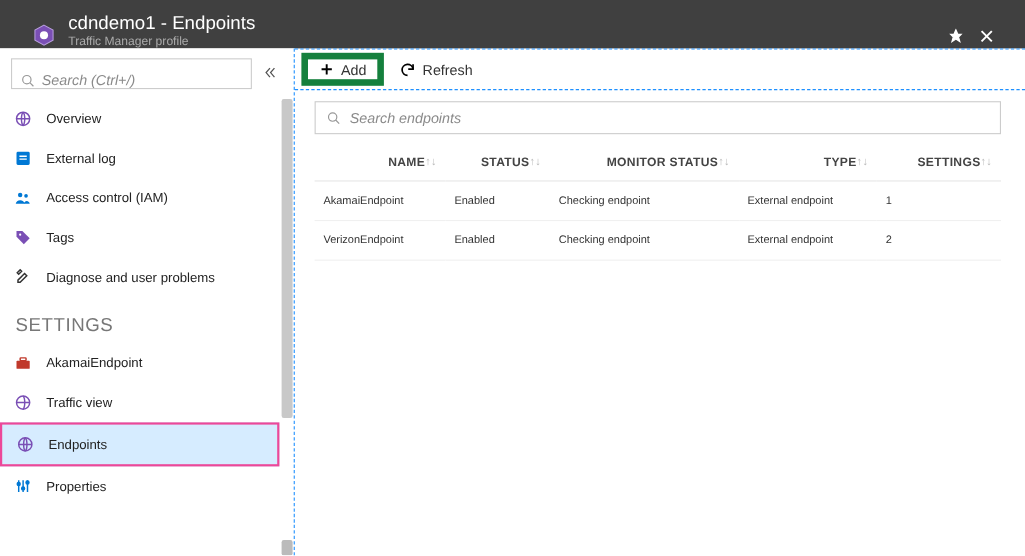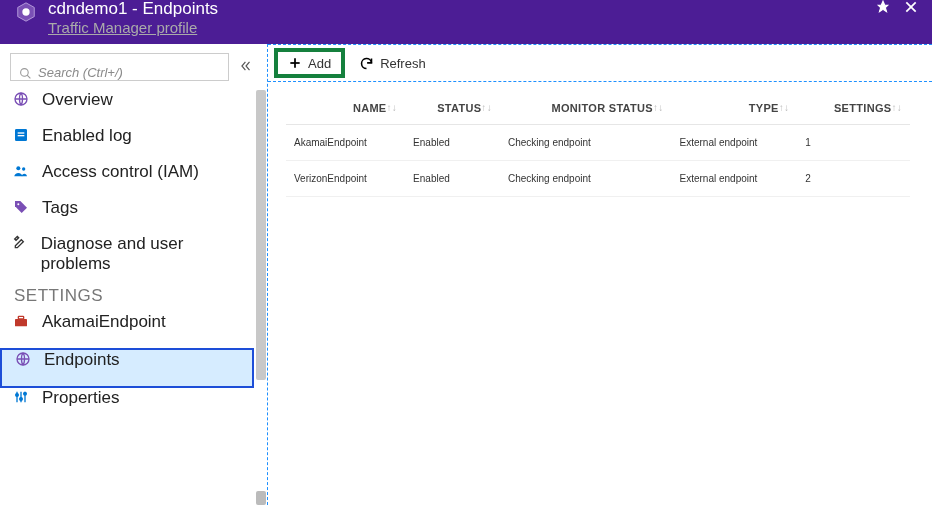--- a/index.html
+++ b/index.html
@@ -1,42 +1,42 @@
 <!DOCTYPE html>
 <html><head>
   <meta charset="utf-8">
   <style>
     * { box-sizing: border-box; margin: 0; padding: 0; }
     body { font-family: "Segoe UI", Arial, sans-serif; font-size: 13px; color: #333; background: #fff; width: 932px; height: 505px; overflow: hidden; }
-    .header { background: #4c1d95; color: #fff; height: 44px; display: flex; align-items: flex-start; padding: 0 14px; }
+    .header { background: #404040; color: #fff; height: 44px; display: flex; align-items: flex-end; padding: 0 28px; }
     .header-icon { width: 24px; height: 24px; margin-right: 10px; display:flex;align-items:center;justify-content:center;}
     .header-title { font-size: 17px; font-weight: 300; }
-    .header-sub { font-size: 15px; color: #aaa; margin-top:1px;text-decoration:underline;}
+    .header-sub { font-size: 11px; color: #aaa; margin-top:1px;}
     .header-text { display:flex; flex-direction:column; line-height:1.1;}
     .header-actions { margin-left:auto; display:flex; gap:14px; align-items:center;}
     .header-actions span { cursor:pointer; font-size:15px;}
     .body { display:flex; height:461px; }
     .sidebar { width:268px; border-right:1px dashed #1e90ff; display:flex; flex-direction:column; background:#fff;}
     .search-row { display:flex; align-items:center; padding:9px 10px 9px 10px; gap:6px;}
     .search-box { flex:1; display:flex; align-items:flex-end; border:1px solid #ccc; height:28px; padding:0 8px; background:#fff; color:#888;}
     .search-box svg{margin-right:6px;}
     .search-box span{font-style:italic; color:#8a8a8a; font-size:13px;}
     .collapse-btn { padding:0 4px; color:#555; cursor:pointer;}
     .nav { overflow-y:auto; position:relative; flex:1;}
     .nav-inner{ padding-right:13px;}
-    .nav-item { display:flex; align-items:flex-start; height:36px; padding:0 12px; cursor:pointer; gap:12px; font-size:17px; color:#222;}
+    .nav-item { display:flex; align-items:center; height:36px; padding:0 12px; cursor:pointer; gap:12px; font-size:12px; color:#222;}
     .nav-item .icon{ width:18px; height:18px; display:flex;align-items:center;justify-content:center;}
-    .nav-item.selected{ background:#d6ecff; border:2px solid #1d4ed8; height:40px;}
+    .nav-item.selected{ background:#d6ecff; border:2px solid #ec4899; height:40px;}
     .section-label{ padding:16px 14px 6px; font-size:17px; color:#777; letter-spacing:0.5px;}
     .scrollbar{ position:absolute; right:0; top:0; width:12px; height:100%; background:transparent;}
     .scrollbar-thumb{ position:absolute; right:1px; width:10px; background:#c8c8c8; border-radius:2px;}
     .main { flex:1; display:flex; flex-direction:column; border-top:1px dashed #1e90ff;}
     .toolbar{ display:flex; align-items:center; height:36px; padding:0 6px; gap:4px;}
     .btn{ display:flex; align-items:center; gap:6px; padding:0 10px; height:30px; cursor:pointer; color:#333;}
-    .btn.add{ border:4px solid #15803d; }
+    .btn.add{ border:6px solid #15803d; }
     .btn svg{display:block;}
     .content{ padding:10px 22px 0 18px; border-top:1px dashed #1e90ff;}
     .endpoint-search{ display:flex; align-items:center; border:1px solid #ccc; height:30px; padding:0 10px; color:#888; margin-bottom:10px;}
     .endpoint-search span{font-style:italic;color:#8a8a8a;}
     table{ width:100%; border-collapse:collapse;}
     th{ text-align:right; font-size:11px; font-weight:600; color:#444; padding:10px 8px; border-bottom:1px solid #e6e6e6; letter-spacing:0.3px;}
     th .sorter{ float:right; color:#bbb; font-size:10px;}
     td{ padding:12px 8px; font-size:10px; border-bottom:1px solid #f0f0f0; color:#333;}
   </style>
 </head>
@@ -93,21 +93,21 @@
           <span>Overview</span>
         </div>
         <div class="nav-item">
           <span class="icon">
               <svg width="16" height="16" viewBox="0 0 24 24" fill="#0078d4" stroke="#0078d4" stroke-width="2">
                 <rect x="4" y="4" width="16" height="16" rx="1" fill="#0078d4"></rect>
                 <line x1="7" y1="9" x2="17" y2="9" stroke="#fff"></line>
                 <line x1="7" y1="13" x2="17" y2="13" stroke="#fff"></line>
               </svg>
             </span>
-          <span>Enabled log</span>
+          <span>External log</span>
         </div>
         <div class="nav-item">
           <span class="icon">
               <svg width="16" height="16" viewBox="0 0 24 24" fill="#0078d4">
                 <circle cx="8" cy="8" r="3"></circle>
                 <circle cx="16" cy="9" r="2.5"></circle>
                 <path d="M2 20c0-3 3-5 6-5s6 2 6 5"></path>
                 <path d="M13 20c0-2 2-4 4-4s4 2 4 4"></path>
               </svg>
             </span>
@@ -133,20 +133,29 @@
         </div>
         <div class="section-label">SETTINGS</div>
         <div class="nav-item">
           <span class="icon">
               <svg width="16" height="16" viewBox="0 0 24 24" fill="#c0392b">
                 <rect x="3" y="9" width="18" height="11" rx="1"></rect>
                 <rect x="8" y="5" width="8" height="4" rx="1" fill="none" stroke="#c0392b" stroke-width="2"></rect>
               </svg>
             </span>
           <span>AkamaiEndpoint</span>
+        </div>
+        <div class="nav-item">
+          <span class="icon">
+              <svg width="16" height="16" viewBox="0 0 24 24" fill="none" stroke="#7a4fb5" stroke-width="2">
+                <circle cx="12" cy="12" r="9"></circle>
+                <path d="M3 12h18M12 3c3 3 3 15 0 18"></path>
+              </svg>
+            </span>
+          <span>Traffic view</span>
         </div>
         <div class="nav-item selected">
           <span class="icon">
               <svg width="16" height="16" viewBox="0 0 24 24" fill="none" stroke="#7a4fb5" stroke-width="2">
                 <circle cx="12" cy="12" r="9"></circle>
                 <path d="M3 12h18M12 3c3 3 3 15 0 18M12 3c-3 3-3 15 0 18"></path>
               </svg>
             </span>
           <span>Endpoints</span>
         </div>
@@ -182,20 +191,27 @@
       </div>
       <div class="btn">
         <svg width="15" height="15" viewBox="0 0 24 24" fill="none" stroke="#000" stroke-width="2.5">
             <path d="M20 11A8 8 0 1 0 12 20"></path>
             <polyline points="20 4 20 11 13 11"></polyline>
           </svg>
         <span>Refresh</span>
       </div>
     </div>
     <div class="content">
+      <div class="endpoint-search">
+        <svg width="13" height="13" viewBox="0 0 24 24" fill="none" stroke="#999" stroke-width="2" style="margin-right:8px;">
+            <circle cx="10" cy="10" r="7"></circle>
+            <line x1="21" y1="21" x2="15" y2="15"></line>
+          </svg>
+        <span>Search endpoints</span>
+      </div>
       <table>
         <thead>
           <tr>
             <th><span>NAME</span><span class="sorter">↑↓</span></th>
             <th><span>STATUS</span><span class="sorter">↑↓</span></th>
             <th><span>MONITOR STATUS</span><span class="sorter">↑↓</span></th>
             <th><span>TYPE</span><span class="sorter">↑↓</span></th>
             <th><span>SETTINGS</span><span class="sorter">↑↓</span></th>
           </tr>
         </thead>

